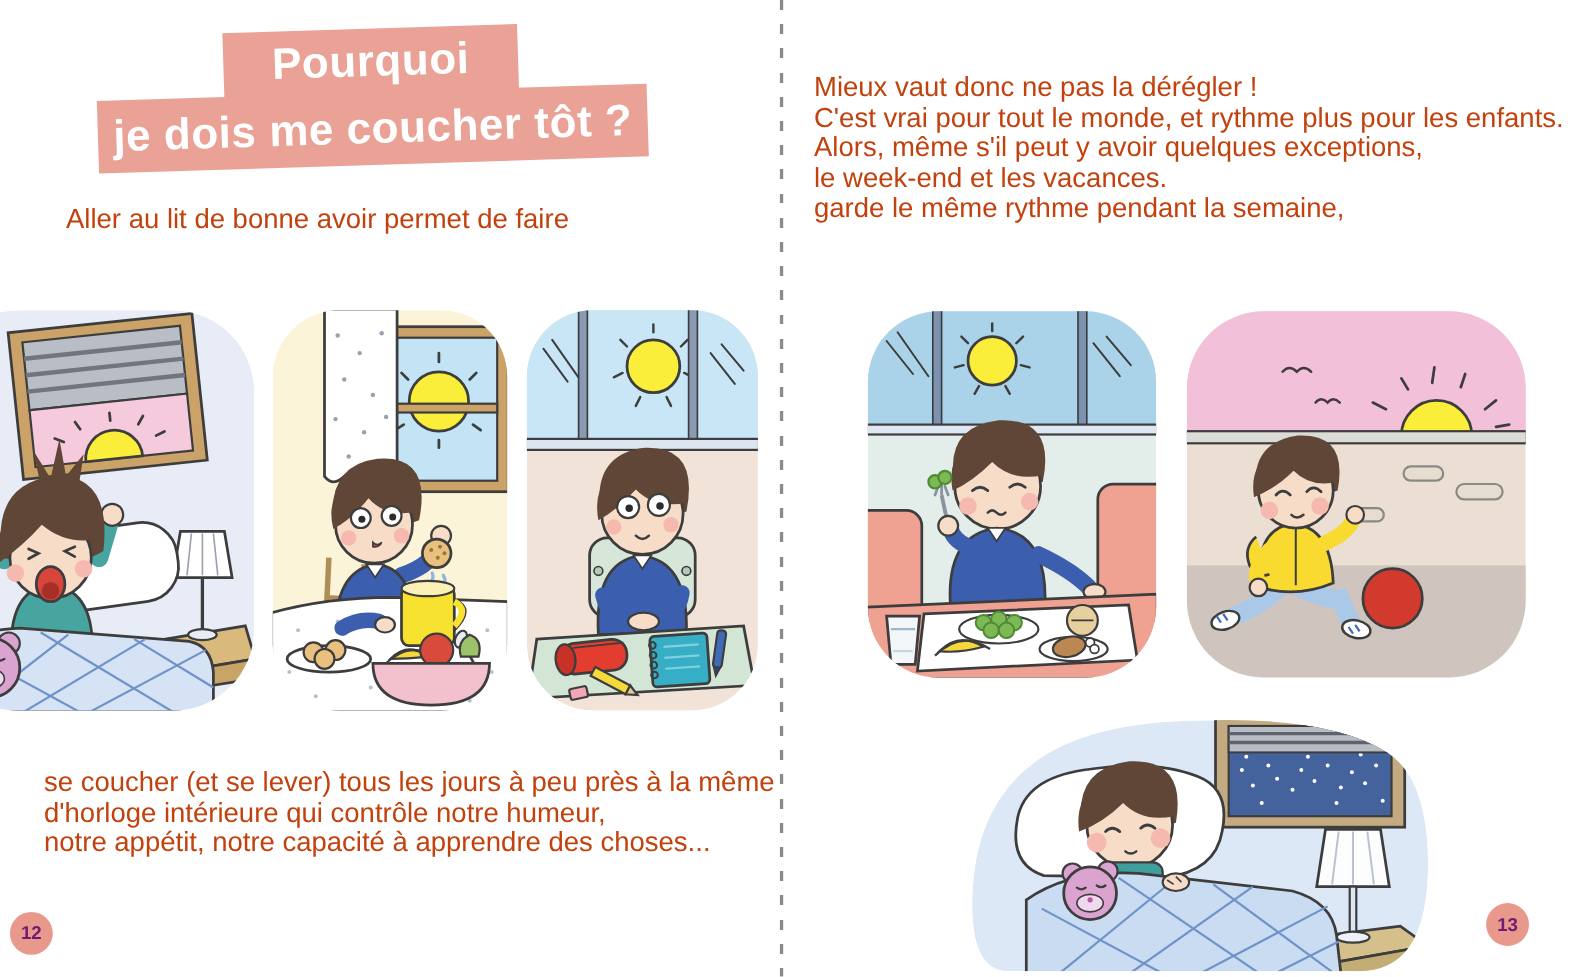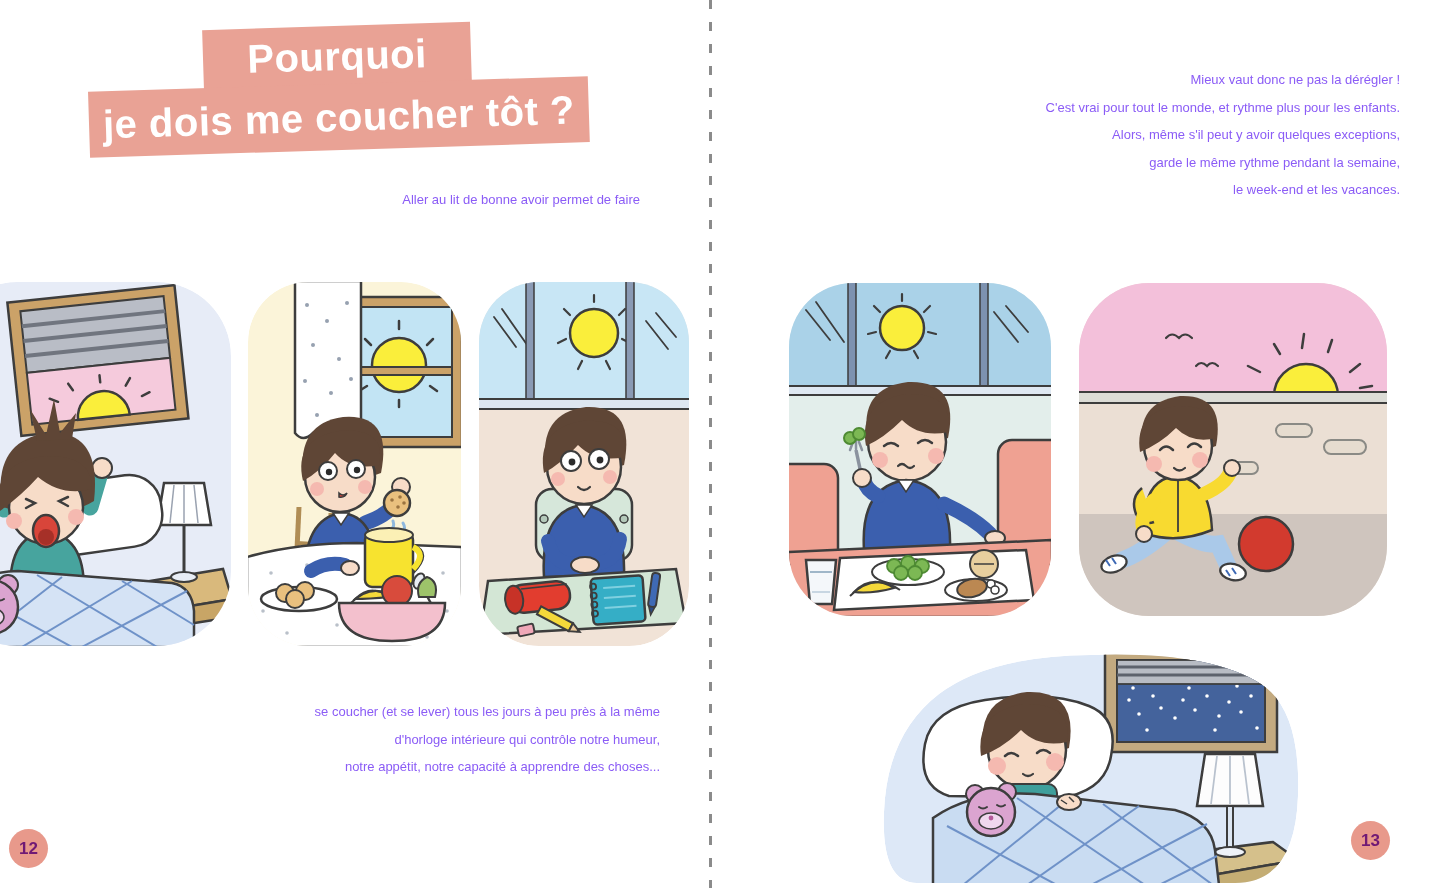--- a/index.html
+++ b/index.html
@@ -8,21 +8,21 @@
   .divider{position:absolute;left:709px;top:0;width:3px;height:888px;
            background:repeating-linear-gradient(to bottom,#8b8b8b 0 9px,transparent 9px 22px);}
   
   .title-banner{position:absolute;left:88px;top:26px;width:500px;transform:rotate(-1.8deg);}
   .title-top{width:268px;height:60px;margin:0 auto;background:#e9a295;
              display:flex;align-items:center;justify-content:center;}
   .title-bottom{width:500px;height:66px;margin-top:-2px;background:#e9a295;
              display:flex;align-items:center;justify-content:center;}
   .title-banner span{color:#ffffff;font-weight:700;font-size:40px;letter-spacing:.5px;white-space:nowrap;}
   
-  .para{position:absolute;text-align:right;font-size:13px;line-height:27.5px;color:#8b5cf6;}
+  .para{position:absolute;text-align:left;font-size:25px;line-height:27.5px;color:#c2410c;}
   .para .ln{white-space:nowrap;}
   .intro{left:60px;top:186px;width:580px;}
   .bodytext{left:40px;top:698px;width:620px;}
   .right-para{left:740px;top:66px;width:660px;}
   b{font-weight:400;}
   
   .badge{position:absolute;width:39px;height:39px;border-radius:50%;background:#e8998b;
          display:flex;align-items:center;justify-content:center;
          color:#701a75;font-weight:700;font-size:17px;}
   .badge-left{left:9px;top:829px;}
@@ -326,22 +326,22 @@
   </div>
 
   <div class="badge badge-left">
     <span>12</span>
   </div>
 
   <div class="para right-para">
     <div class="ln">Mieux vaut donc ne pas la dérégler !</div>
     <div class="ln">C'est vrai pour tout le monde, et rythme plus pour les enfants.</div>
     <div class="ln">Alors, même s'il peut y avoir quelques exceptions,</div>
+    <div class="ln">le week-end et les vacances.</div>
     <div class="ln">garde le même rythme pendant la semaine,</div>
-    <div class="ln">le week-end et les vacances.</div>
   </div>
 
   <div class="panel" style="left:788px;top:282px;" aria-label="Enfant qui mange des légumes à la cantine">
     <svg width="264" height="335" viewBox="0 0 264 335">
       <defs>
           <clipPath id="c4">
             <rect x="1" y="1" width="262" height="333" rx="64"></rect>
           </clipPath>
         </defs>
       <g clip-path="url(#c4)">

